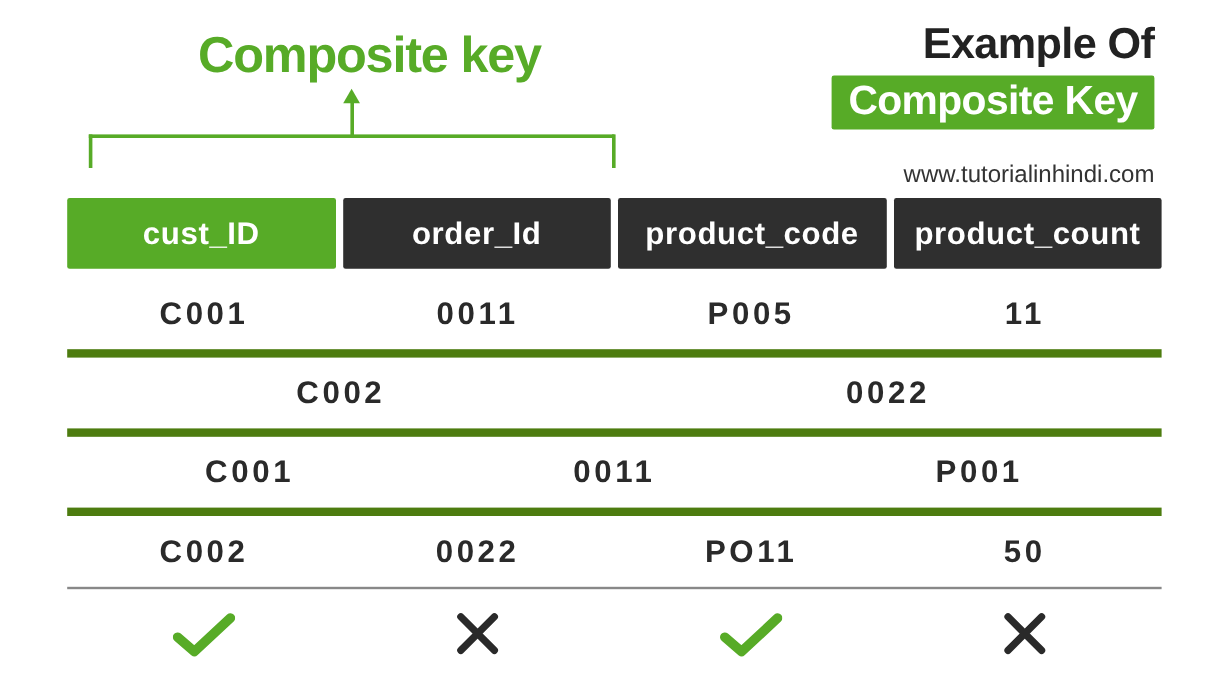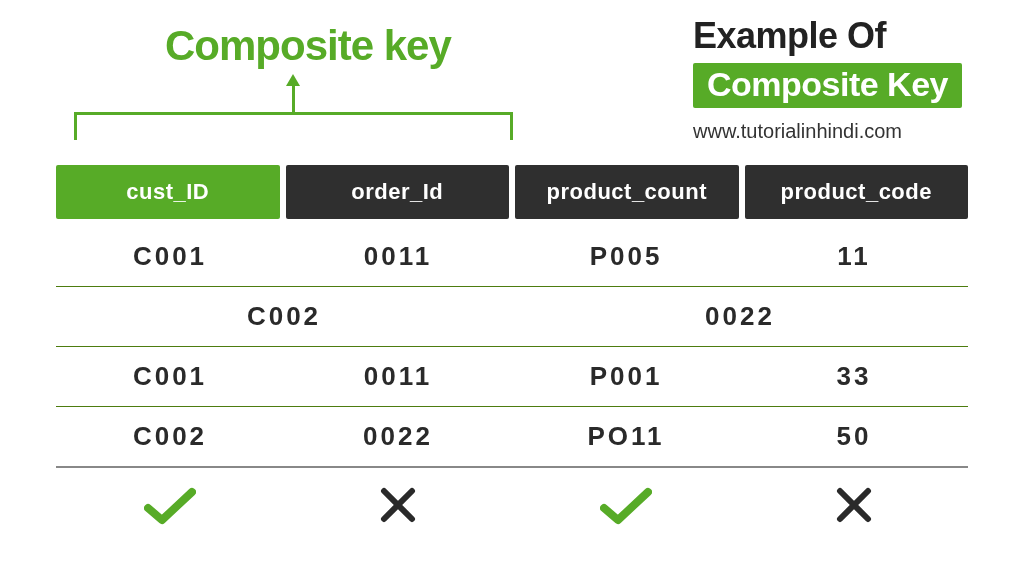--- a/index.html
+++ b/index.html
@@ -17,21 +17,21 @@
     left: 165px;
     font-size: 42px;
     font-weight: 800;
     color: #57ab27;
     letter-spacing: -1px;
   }
   .header-right {
     position: absolute;
     top: 15px;
     right: 62px;
-    text-align: left;
+    text-align: right;
   }
   .example-of {
     font-size: 36px;
     font-weight: 700;
     color: #222;
     margin-bottom: 6px;
     letter-spacing: -0.5px;
   }
   .composite-badge {
     display: inline-block;
@@ -39,21 +39,21 @@
     color: #fff;
     font-size: 34px;
     font-weight: 700;
     padding: 2px 14px 4px;
     border-radius: 2px;
     letter-spacing: -0.5px;
   }
   .website {
     font-size: 20px;
     color: #333;
-    margin-top: 12px;
+    margin-top: 27px;
     font-weight: 500;
   }
   .bracket {
     position: absolute;
     top: 78px;
     left: 74px;
     width: 450px;
     height: 70px;
   }
   .bracket-stem {
@@ -105,34 +105,34 @@
   }
   .thead {
     display: flex;
   }
   .th {
     flex: 1;
     background: #2f2f2f;
     color: #fff;
     padding: 14px 10px;
     text-align: center;
-    font-size: 22px;
+    font-size: 26px;
     font-weight: 600;
     margin-right: 6px;
     border-radius: 2px;
     letter-spacing: 0.5px;
   }
   .th:last-child { margin-right: 0; }
   .th.key {
     background: #57ab27;
   }
   .tbody { margin-top: 8px; }
   .tr {
     display: flex;
-    border-bottom: 1px solid #4d7c0f;
+    border-bottom: 7px solid #4d7c0f;
   }
   .tr:last-child { border-bottom: 2px solid #888; }
   .td {
     flex: 1;
     text-align: center;
     padding: 14px 10px;
     font-size: 26px;
     font-weight: 700;
     color: #2a2a2a;
     letter-spacing: 3px;
@@ -164,39 +164,38 @@
   <div class="bracket-stem"></div>
   <div class="bracket-h"></div>
   <div class="bracket-l"></div>
   <div class="bracket-r"></div>
 </div>
 
 <div class="table">
   <div class="thead">
     <div class="th key">cust_ID</div>
     <div class="th">order_Id</div>
+    <div class="th">product_code</div>
     <div class="th">product_count</div>
-    <div class="th">product_code</div>
   </div>
   <div class="tbody">
     <div class="tr">
       <div class="td">C001</div>
       <div class="td">0011</div>
       <div class="td">P005</div>
       <div class="td">11</div>
     </div>
     <div class="tr">
       <div class="td">C002</div>
       <div class="td">0022</div>
     </div>
     <div class="tr">
       <div class="td">C001</div>
       <div class="td">0011</div>
       <div class="td">P001</div>
-      <div class="td">33</div>
     </div>
     <div class="tr">
       <div class="td">C002</div>
       <div class="td">0022</div>
       <div class="td">PO11</div>
       <div class="td">50</div>
     </div>
   </div>
   <div class="footer-row">
     <div class="ft check-icon">

